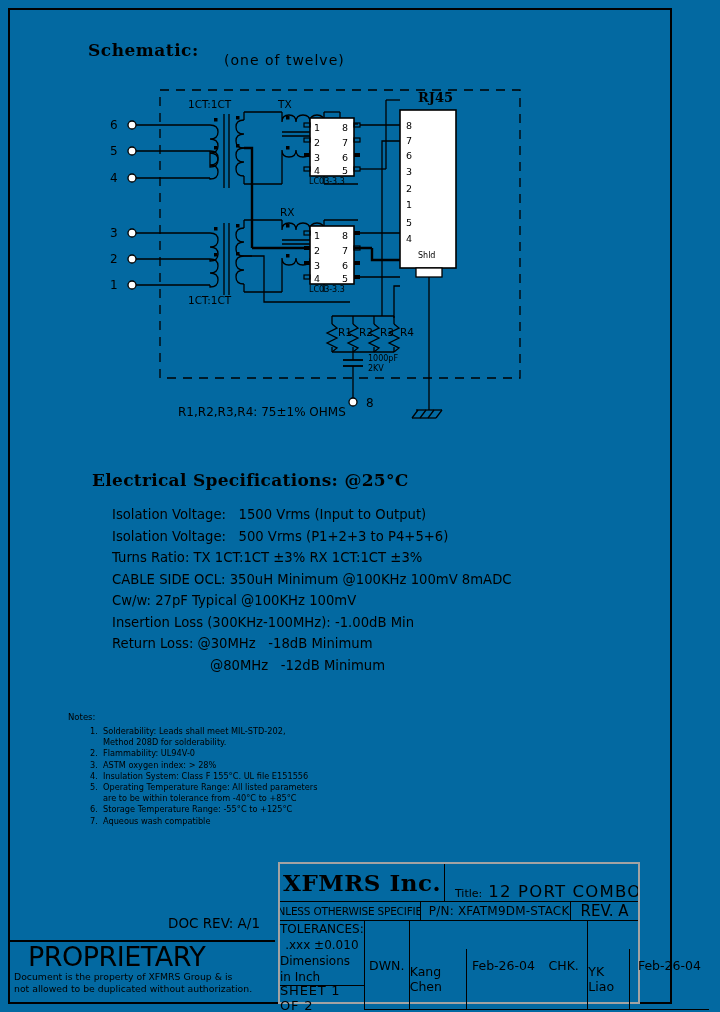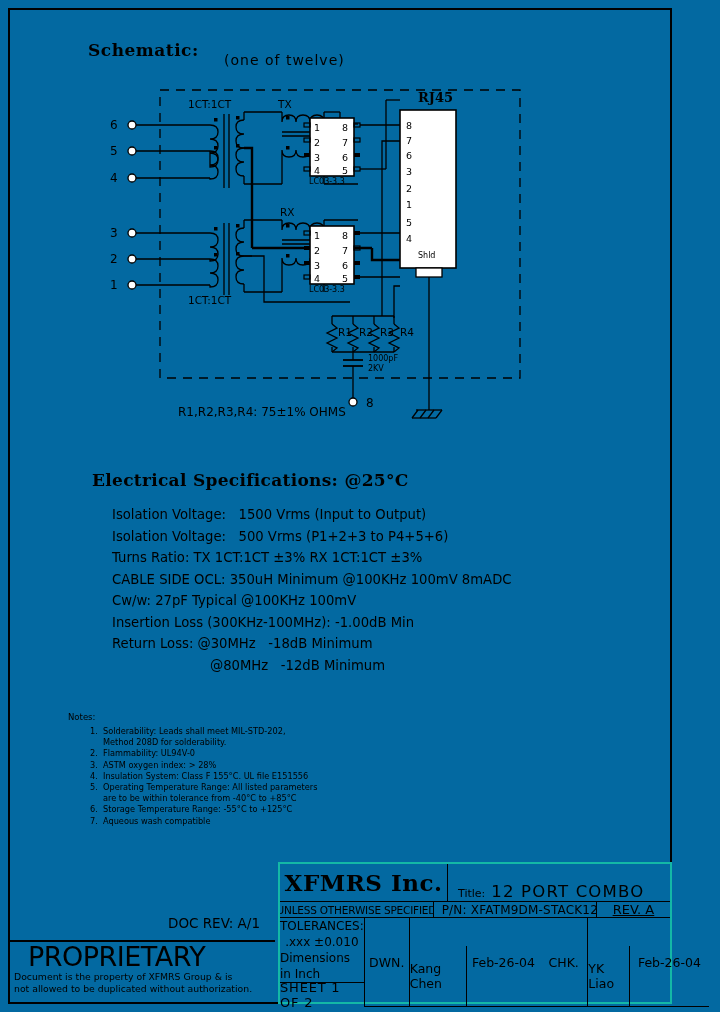--- a/index.html
+++ b/index.html
@@ -126,23 +126,23 @@
     line-height: 12px;
     padding-left: 4px;
     white-space: nowrap;
   }
 
   
   #title-block {
     position: absolute;
     left: 278px;
     top: 862px;
-    width: 394px;
+    width: 362px;
     height: 142px;
-    border: 2px solid #14b8a6;
+    border: 2px solid #a3a3a3;
     box-sizing: border-box;
     display: flex;
     flex-direction: column;
   }
   .tb-row { display: flex; border-bottom: 1px solid #000; }
   .tb-row:last-child { border-bottom: none; }
   .tb-cell {
     border-right: 1px solid #000;
     box-sizing: border-box;
     display: flex;
@@ -178,21 +178,21 @@
     font-size: 10.5px;
     letter-spacing: -0.2px;
   }
   #tb-pn {
     flex: 1 1 auto;
     justify-content: flex-start;
     padding-left: 8px;
     font-size: 12px;
     letter-spacing: 0.2px;
   }
-  #tb-rev { width: 80px; font-size: 13px; text-decoration: underline; }
+  #tb-rev { width: 80px; font-size: 15px; }
 
   #tb-rows-wrap { display: flex; flex: 1 1 auto; }
   #tb-left-col {
     width: 168px;
     border-right: 1px solid #000;
     box-sizing: border-box;
     display: flex;
     flex-direction: column;
   }
   #tb-tol {

